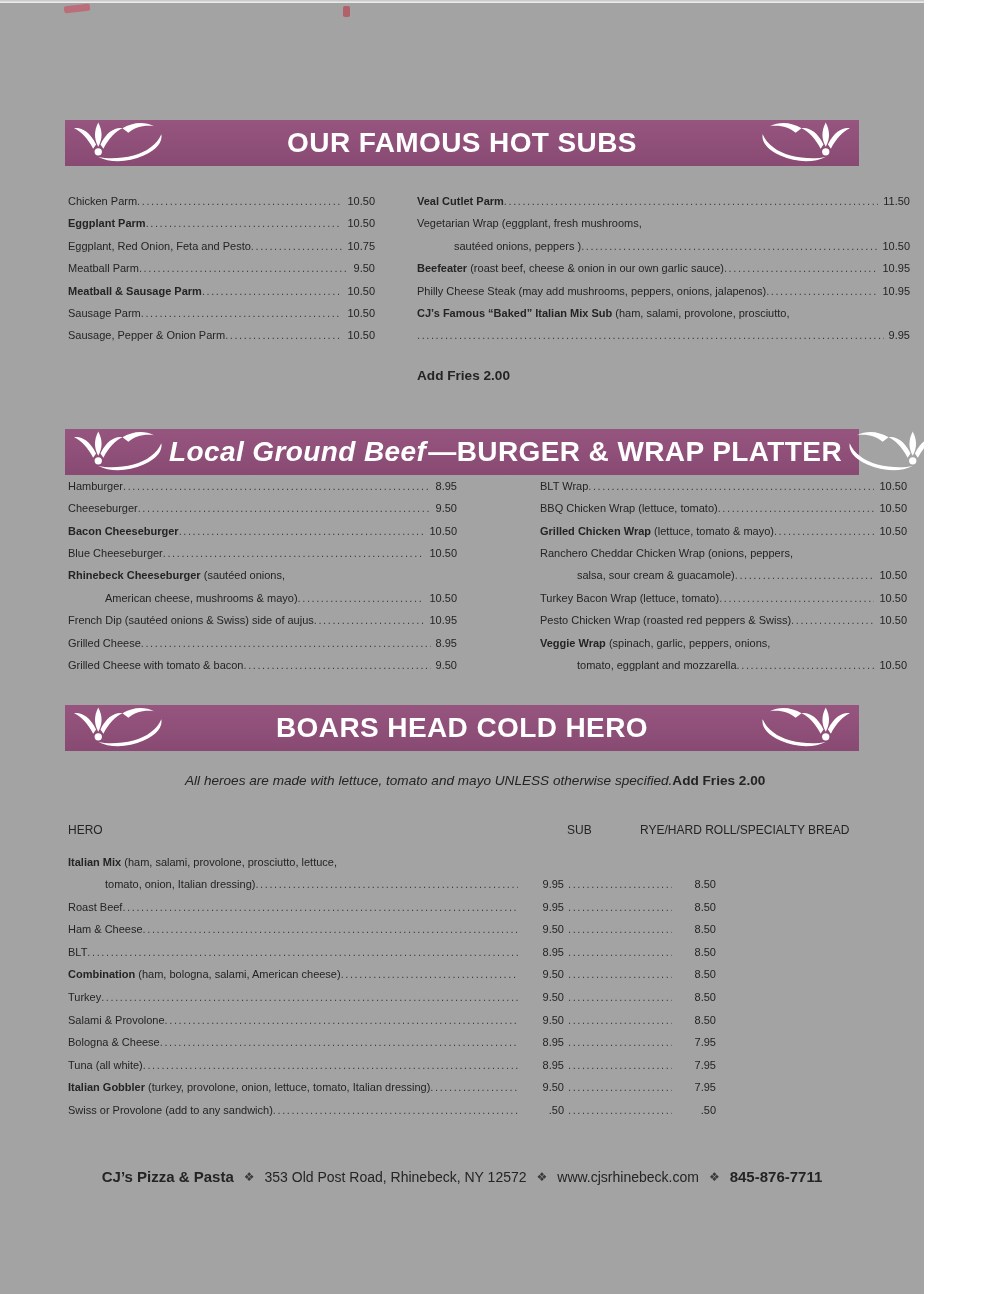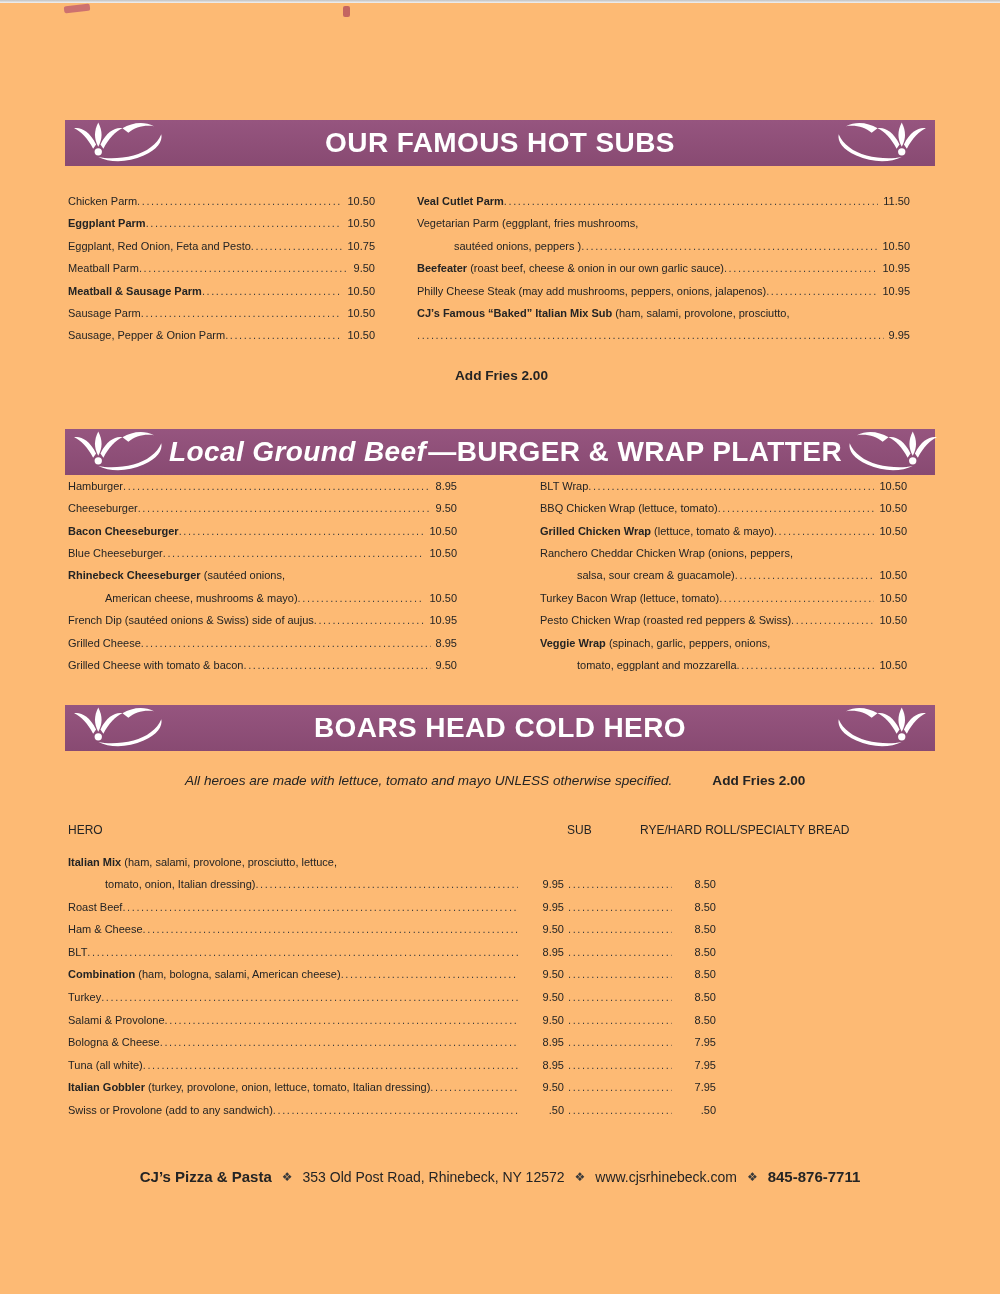--- a/index.html
+++ b/index.html
@@ -1,18 +1,18 @@
 <!DOCTYPE html>
 <html><head>
 <meta charset="utf-8">
 <style>
   *{box-sizing:border-box}
   html,body{margin:0;padding:0}
   body{font-family:"Liberation Sans",sans-serif;background:#ffffff;color:#242424}
-  .page{width:1000px;height:1294px;position:relative;background:#fdba74;overflow:hidden}
+  .page{width:924px;height:1294px;position:relative;background:#a3a3a3;overflow:hidden}
   .page::before{content:"";position:absolute;top:0;left:0;right:0;height:3px;background:linear-gradient(#c2c2c2,#f3f3f3)}
   .artifact{position:absolute;border-radius:2px;opacity:.8}
   .a1{left:64px;top:5px;width:26px;height:7px;background:#c05f6e;transform:rotate(-6deg)}
   .a2{left:343px;top:6px;width:7px;height:11px;background:#b5505c}
   .banner{margin:0 65px;height:46px;background:linear-gradient(180deg,#96557f,#884a72);color:#fff;display:flex;align-items:center;padding:0 8px}
   .b1{margin-top:120px}
   .b2{margin-top:42px}
   .b3{margin-top:28px}
   .title{flex:1;text-align:center;font-size:28px;font-weight:700;letter-spacing:.4px;white-space:nowrap}
   .title i{margin-right:2px}
@@ -30,21 +30,21 @@
   .nm{white-space:nowrap}
   .ind{padding-left:37px}
   .ld{flex:1 1 auto;min-width:8px;overflow:hidden;white-space:nowrap;color:#3d3d3d}
   .ld::after{content:"........................................................................................................................................................................";letter-spacing:1.6px}
   .pr{flex:0 0 auto;padding-left:5px}
   .note{text-align:center;font-size:13.6px;line-height:22px}
   .note.bold{font-weight:700}
   .n1{margin-top:18px}
   .n2{margin-top:6px}
   .bsub{display:flex;gap:34px;align-items:baseline;padding-left:128px;margin-top:26px;font-size:13.6px;line-height:20px}
-  .csub{display:flex;gap:40px;align-items:baseline;padding-left:117px;margin-top:20px;font-size:13.6px;line-height:20px}
+  .csub{display:flex;align-items:baseline;padding-left:117px;margin-top:20px;font-size:13.6px;line-height:20px}
   .it{font-style:italic}
   .ul{text-decoration:underline}
   .bold{font-weight:700}
   .hhead{position:relative;height:24px;font-weight:400;font-size:12px;margin-top:32px;margin-bottom:4px}
   .hh1{position:absolute;left:0}
   .hh2{position:absolute;left:499px}
   .hh3{position:absolute;left:572px}
   .herorows{width:648px}
   .hero .mi{line-height:22.6px}
   .hsub{flex:0 0 46px;text-align:right}
@@ -125,21 +125,21 @@
           </div>
       </div>
       <div class="colR">
         <div class="mi">
             <span class="nm"><b>Veal Cutlet Parm</b><span></span></span>
             <span class="ld"></span>
             <span class="pr">11.50</span>
           </div>
         <div>
           <div class="mi">
-              <span class="nm"><b></b><span>Vegetarian Parm (eggplant, fries mushrooms,</span></span>
+              <span class="nm"><b></b><span>Vegetarian Wrap (eggplant, fresh mushrooms,</span></span>
             </div>
           <div class="mi">
               <span class="nm ind">sautéed onions, peppers )</span>
               <span class="ld"></span>
               <span class="pr">10.50</span>
             </div>
         </div>
         <div class="mi">
             <span class="nm"><b>Beefeater</b><span> (roast beef, cheese &amp; onion in our own garlic sauce)</span></span>
             <span class="ld"></span>

